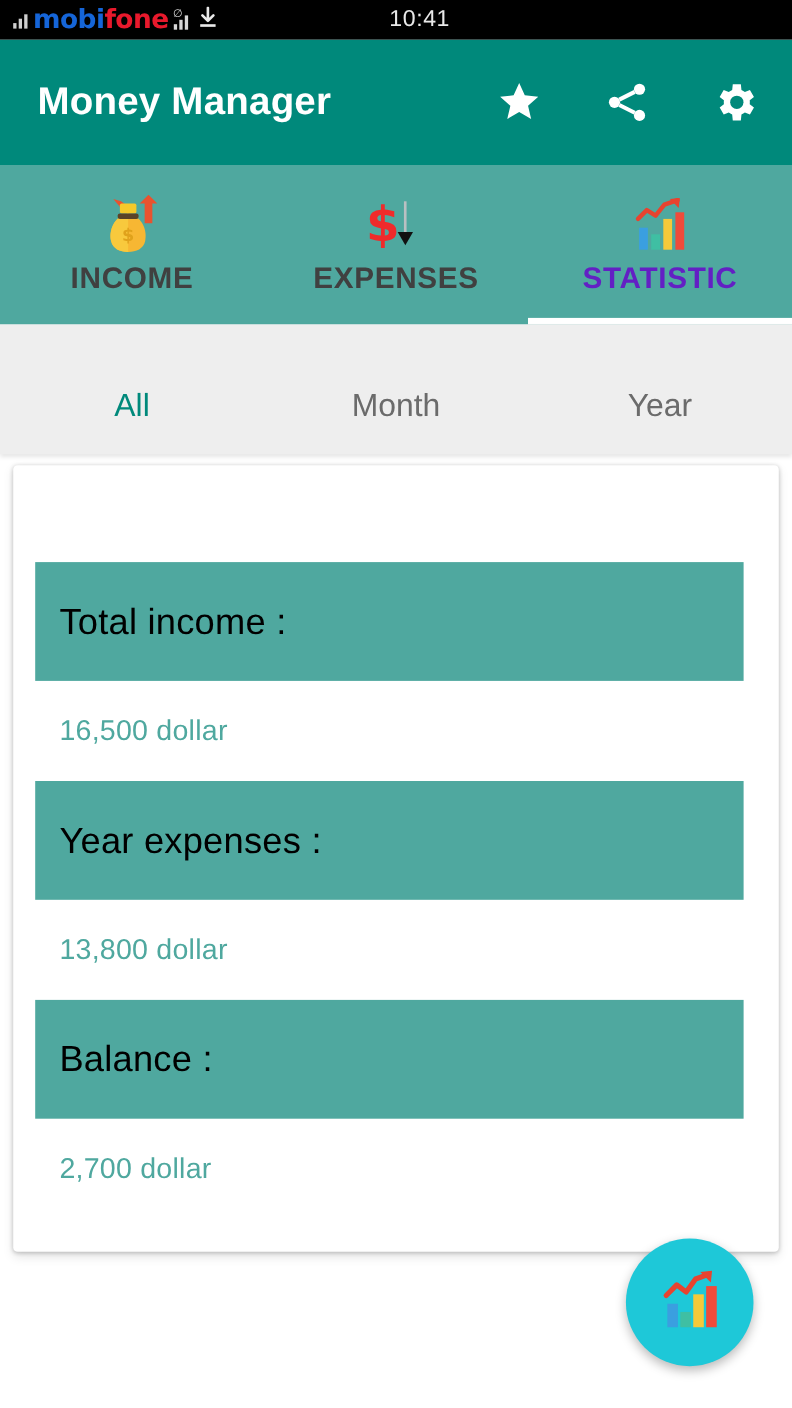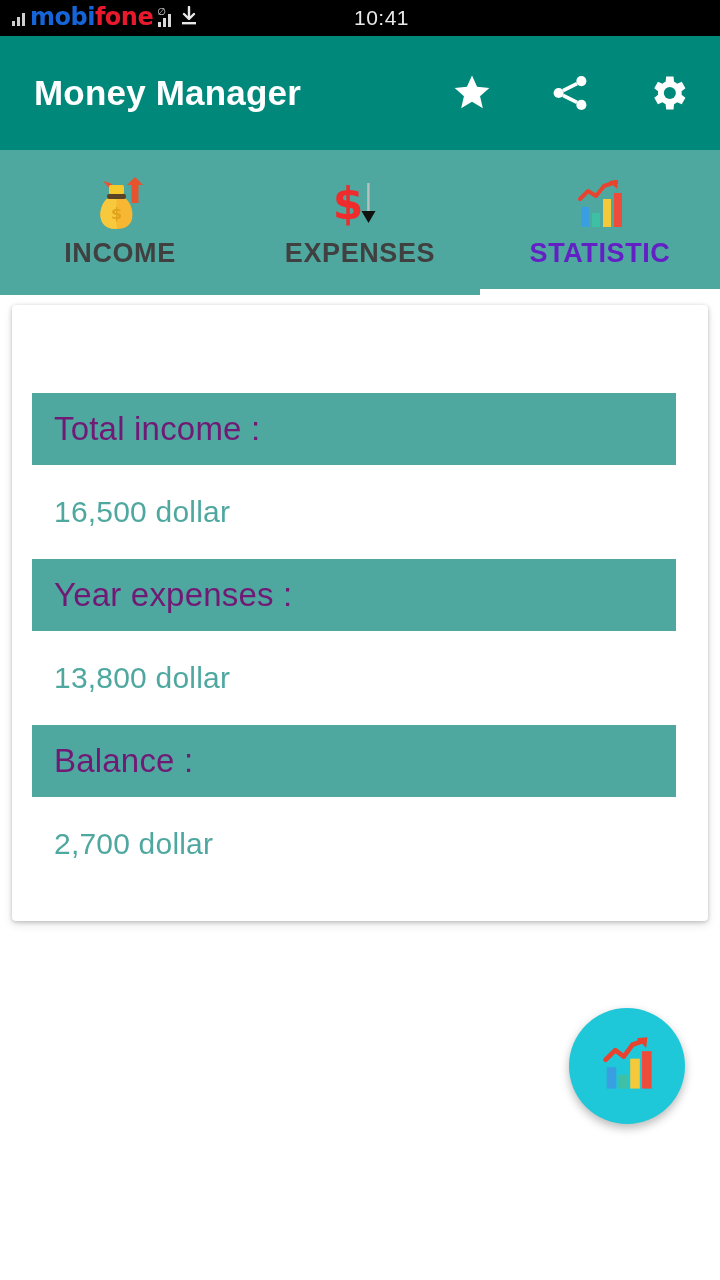--- a/index.html
+++ b/index.html
@@ -223,32 +223,32 @@
 
   .card {
     background: #ffffff;
     border-radius: 4px;
     box-shadow: 0 1px 4px rgba(0,0,0,0.22), 0 4px 10px rgba(0,0,0,0.10);
     padding: 88px 0 30px 0;
     width: 100%;
   }
   .stat-head {
     background: #4fa89f;
-    color: #701a75;
+    color: #000000;
     font-size: 33px;
-    height: 72px;
+    height: 108px;
     display: flex;
     align-items: center;
     padding-left: 22px;
     margin: 0 32px 0 20px;
     letter-spacing: 0.2px;
   }
   .stat-value {
     color: #4fa89f;
-    font-size: 30px;
+    font-size: 26px;
     padding: 30px 0 30px 42px;
     letter-spacing: 0.2px;
   }
 
   
   .fab {
     position: absolute;
     right: 35px;
     bottom: 38px;
     width: 116px;
@@ -356,20 +356,25 @@
           <rect x="32" y="22" width="8" height="28" fill="#f5c93a"></rect>
           <rect x="43" y="16" width="8" height="34" fill="#ef4b3a"></rect>
           <path d="M9 22 L17 14 L25 19 L33 9 L45 5" stroke="#e8432f" stroke-width="4" fill="none" stroke-linecap="round" stroke-linejoin="round"></path>
           <path d="M38 4 L47 3 L46 12 Z" fill="#e8432f"></path>
         </svg>
       </span>
       <span class="tab-label">STATISTIC</span>
     </div>
   </div>
 
+  <div class="filter-row">
+    <div class="filter-item active">All</div>
+    <div class="filter-item">Month</div>
+    <div class="filter-item">Year</div>
+  </div>
 
   <div class="content">
 
     <div class="card">
 
       <div class="stat-head">Total income :</div>
       <div class="stat-value">16,500 dollar</div>
 
       <div class="stat-head">Year expenses :</div>
       <div class="stat-value">13,800 dollar</div>

